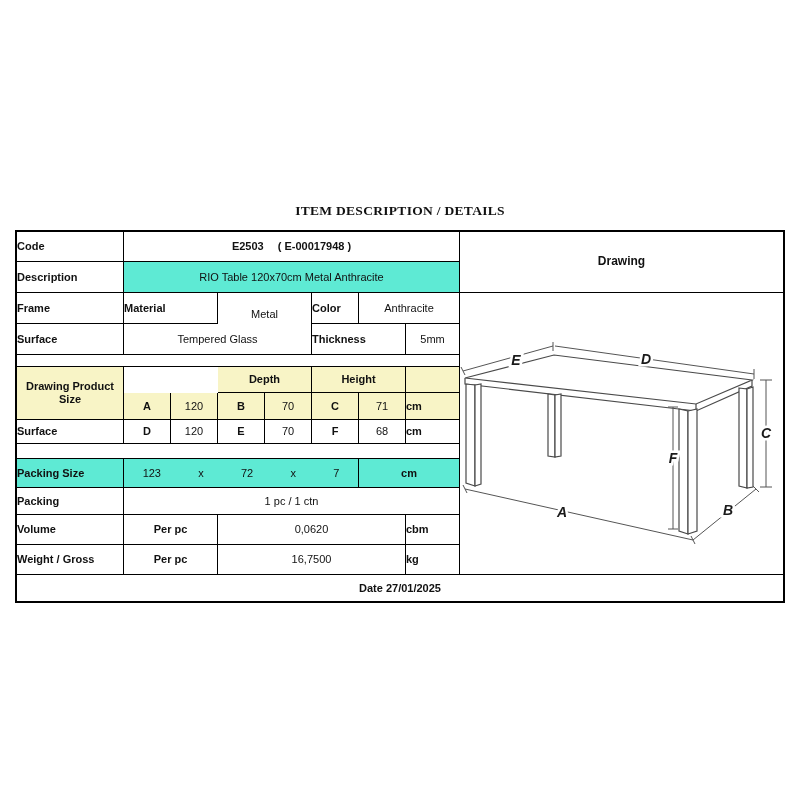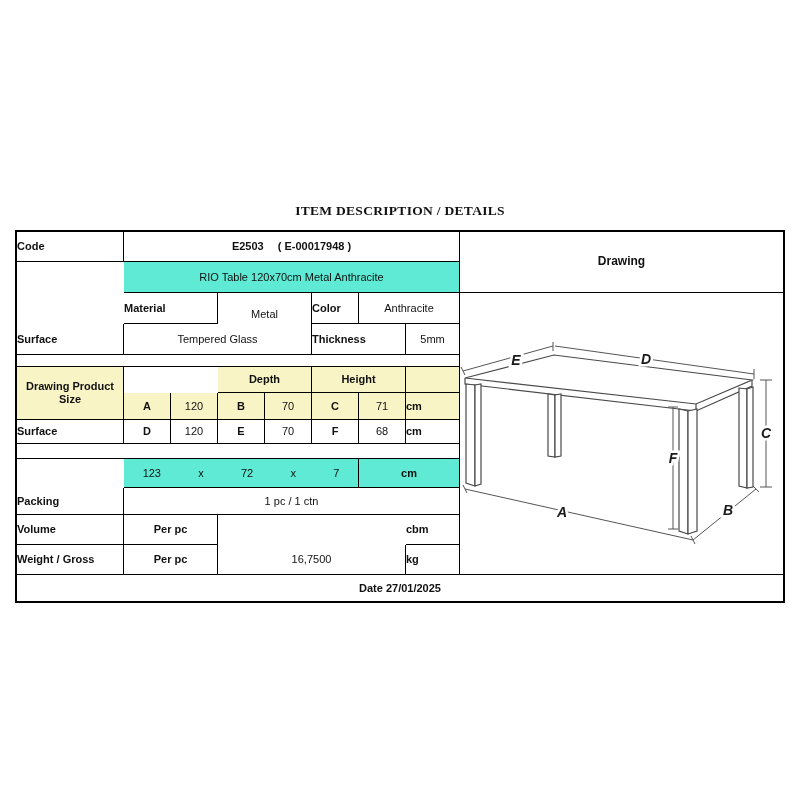--- a/index.html
+++ b/index.html
@@ -37,22 +37,24 @@
 
   <div class="sheet">
 
     <div class="c b pad" style="left:0;top:0;width:107px;height:30px;">Code</div>
     <div class="c b ctr" style="left:107px;top:0;width:336px;height:30px;">
       <span>E2503</span>
         <span class="codegap"></span>
         <span>( E-00017948 )</span>
     </div>
 
+    <div class="c b pad" style="left:0;top:30px;width:107px;height:31px;">Description</div>
     <div class="c ctr g" style="left:107px;top:30px;width:336px;height:31px;">RIO Table 120x70cm Metal Anthracite</div>
 
+    <div class="c b pad" style="left:0;top:61px;width:107px;height:31px;">Frame</div>
     <div class="c b pad" style="left:107px;top:61px;width:94px;height:31px;">Material</div>
     <div class="c ctr" style="left:201px;top:61px;width:94px;height:44px;">Metal</div>
     <div class="c b pad" style="left:295px;top:61px;width:47px;height:31px;">Color</div>
     <div class="c ctr" style="left:342px;top:61px;width:101px;height:31px;">Anthracite</div>
 
     <div class="c b pad" style="left:0;top:92px;width:107px;height:31px;">Surface</div>
     <div class="c ctr" style="left:107px;top:92px;width:188px;height:31px;">Tempered Glass</div>
     <div class="c b pad" style="left:295px;top:92px;width:94px;height:31px;">Thickness</div>
     <div class="c ctr" style="left:389px;top:92px;width:54px;height:31px;">5mm</div>
 
@@ -76,34 +78,36 @@
     <div class="c b ctr" style="left:107px;top:188px;width:47px;height:24px;">D</div>
     <div class="c ctr" style="left:154px;top:188px;width:47px;height:24px;">120</div>
     <div class="c b ctr" style="left:201px;top:188px;width:47px;height:24px;">E</div>
     <div class="c ctr" style="left:248px;top:188px;width:47px;height:24px;">70</div>
     <div class="c b ctr" style="left:295px;top:188px;width:47px;height:24px;">F</div>
     <div class="c ctr" style="left:342px;top:188px;width:47px;height:24px;">68</div>
     <div class="c b pad" style="left:389px;top:188px;width:54px;height:24px;">cm</div>
 
     <div class="c" style="left:0;top:212px;width:443px;height:15px;"></div>
 
+    <div class="c b pad g" style="left:0;top:227px;width:107px;height:29px;">Packing Size</div>
     <div class="c sa g" style="left:107px;top:227px;width:235px;height:29px;">
       <span>123</span>
       <span>x</span>
       <span>72</span>
       <span>x</span>
       <span>7</span>
     </div>
     <div class="c b ctr g" style="left:342px;top:227px;width:101px;height:29px;">cm</div>
 
     <div class="c b pad" style="left:0;top:256px;width:107px;height:27px;">Packing</div>
     <div class="c ctr" style="left:107px;top:256px;width:336px;height:27px;">1 pc / 1 ctn</div>
 
     <div class="c b pad" style="left:0;top:283px;width:107px;height:30px;">Volume</div>
     <div class="c b ctr" style="left:107px;top:283px;width:94px;height:30px;">Per pc</div>
+    <div class="c ctr" style="left:201px;top:283px;width:188px;height:30px;">0,0620</div>
     <div class="c b pad" style="left:389px;top:283px;width:54px;height:30px;">cbm</div>
 
     <div class="c b pad" style="left:0;top:313px;width:107px;height:30px;">Weight / Gross</div>
     <div class="c b ctr" style="left:107px;top:313px;width:94px;height:30px;">Per pc</div>
     <div class="c ctr" style="left:201px;top:313px;width:188px;height:30px;">16,7500</div>
     <div class="c b pad" style="left:389px;top:313px;width:54px;height:30px;">kg</div>
 
     <div class="c b ctr nr nb" style="left:0;top:343px;width:766px;height:26px;">Date 27/01/2025</div>
 
     <div class="c b ctr nr" style="left:443px;top:0;width:323px;height:61px;font-size:12px;">Drawing</div>

